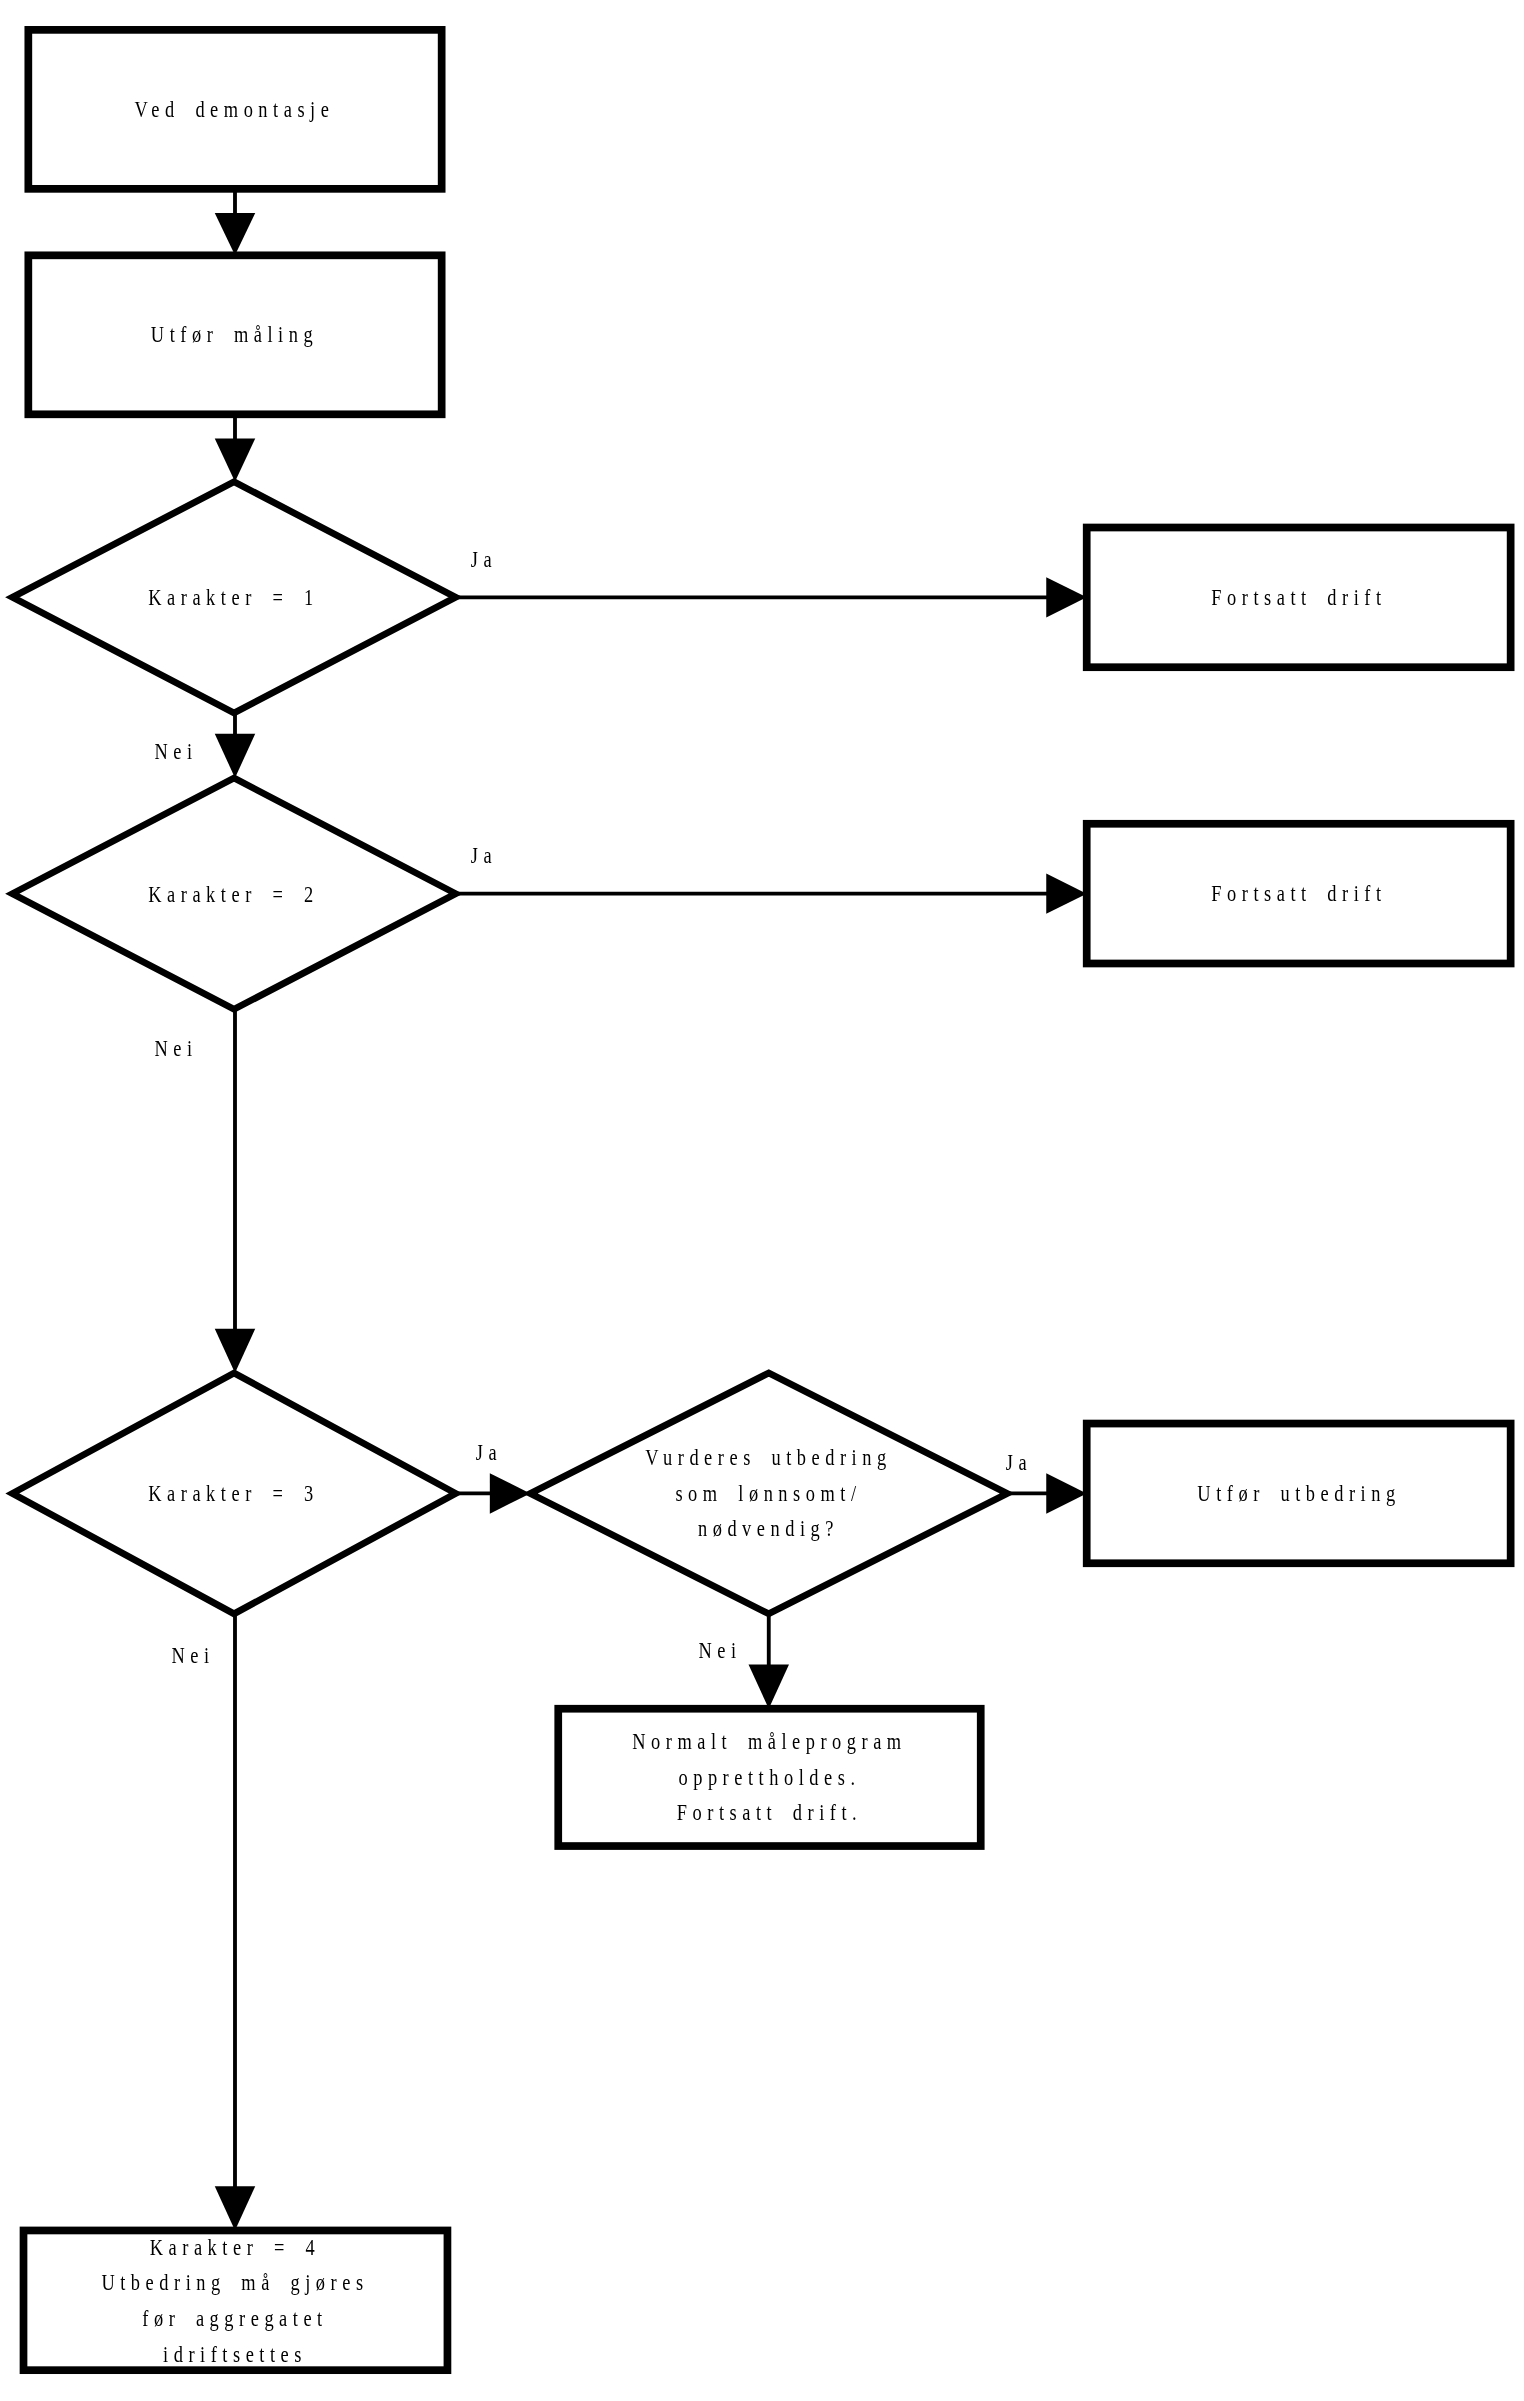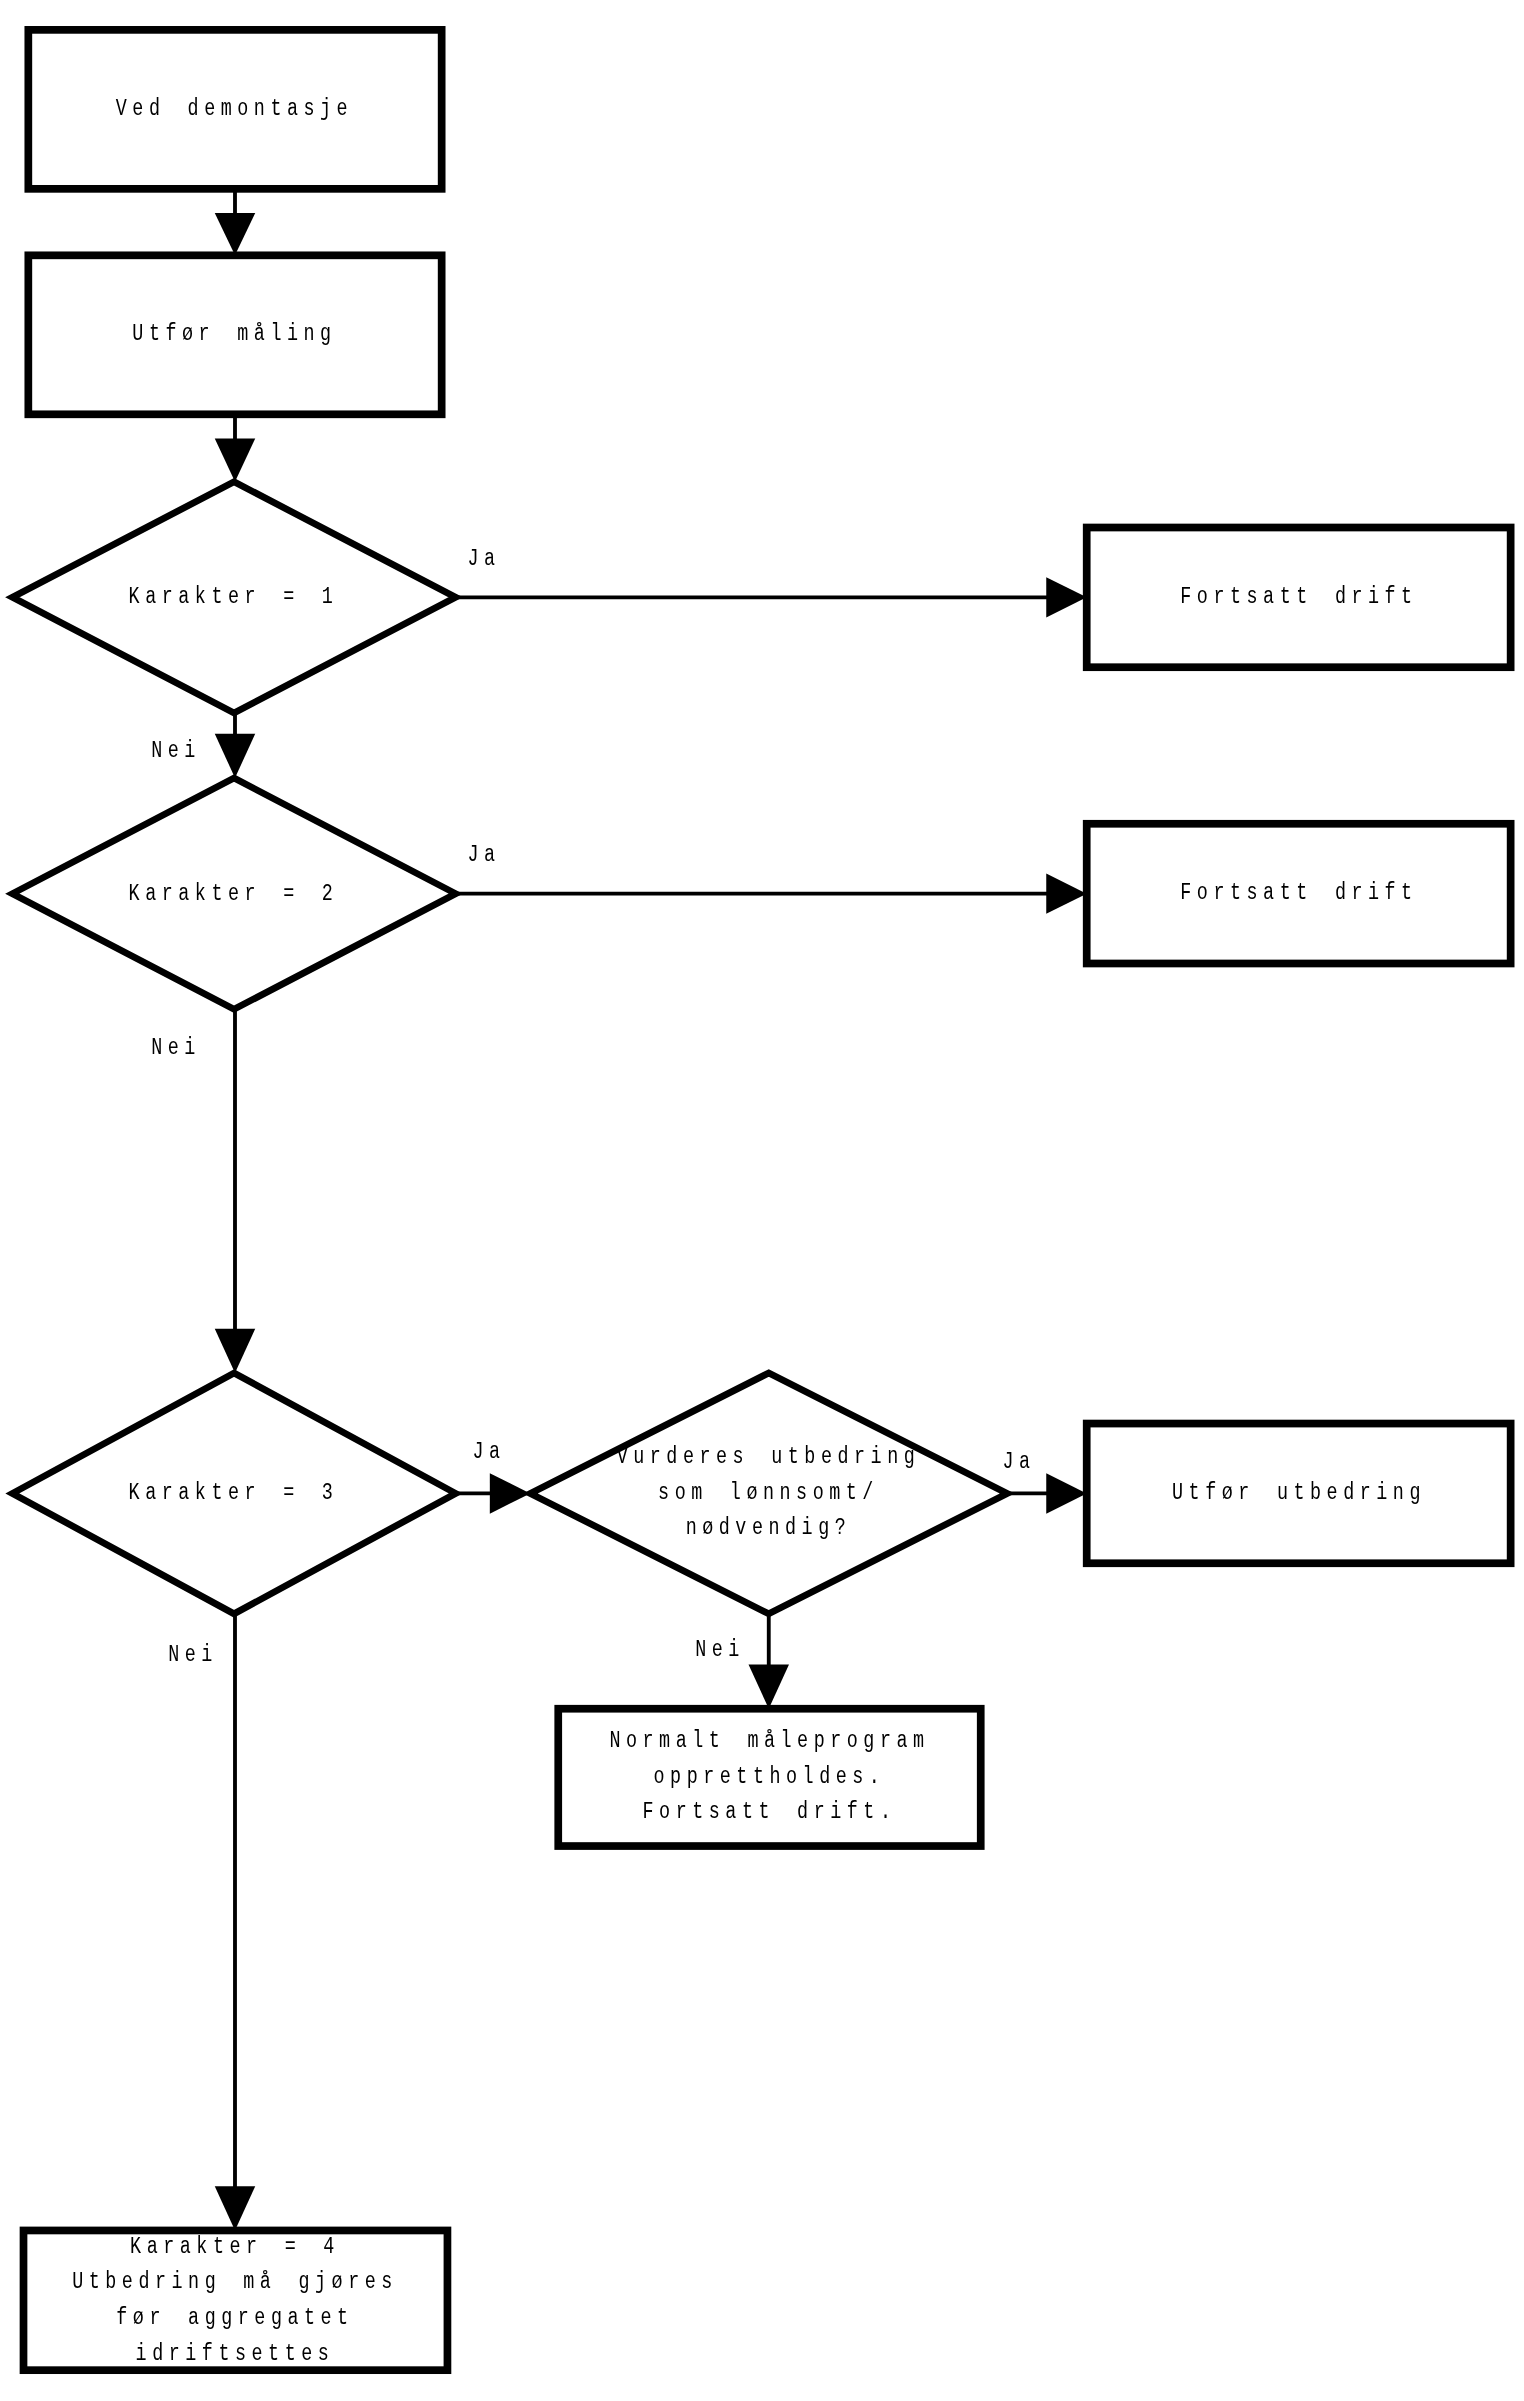--- a/index.html
+++ b/index.html
@@ -5,21 +5,21 @@
   html, body {
     margin: 0;
     padding: 0;
     background: #ffffff;
   }
   .canvas {
     position: relative;
     width: 1525px;
     height: 2401px;
     background: #ffffff;
-    font-family: Liberation Mono, monospace;
+    font-family: Liberation Serif, serif;
     color: #000000;
     overflow: hidden;
   }
   .canvas svg {
     position: absolute;
     left: 0;
     top: 0;
   }
   .label {
     position: absolute;

